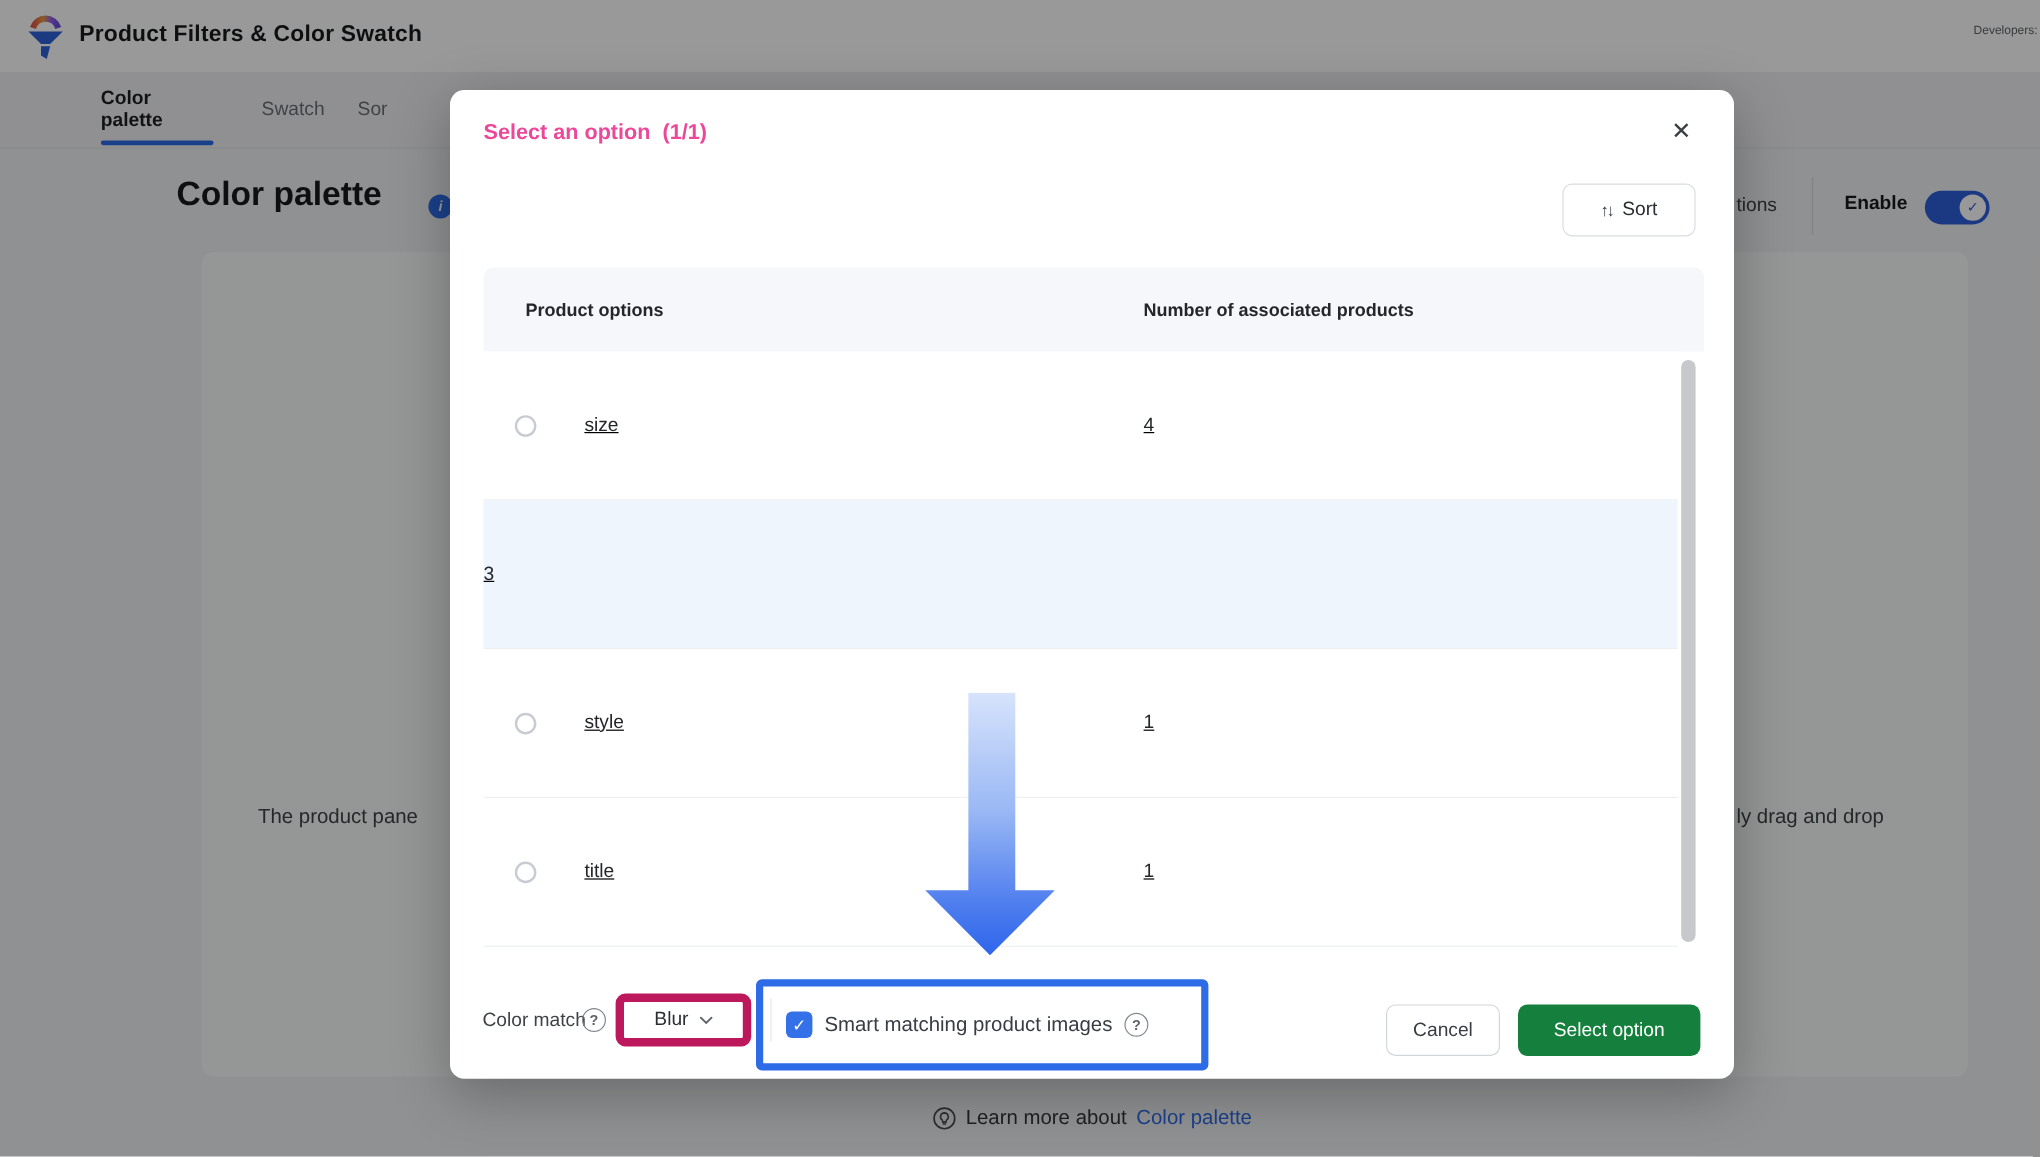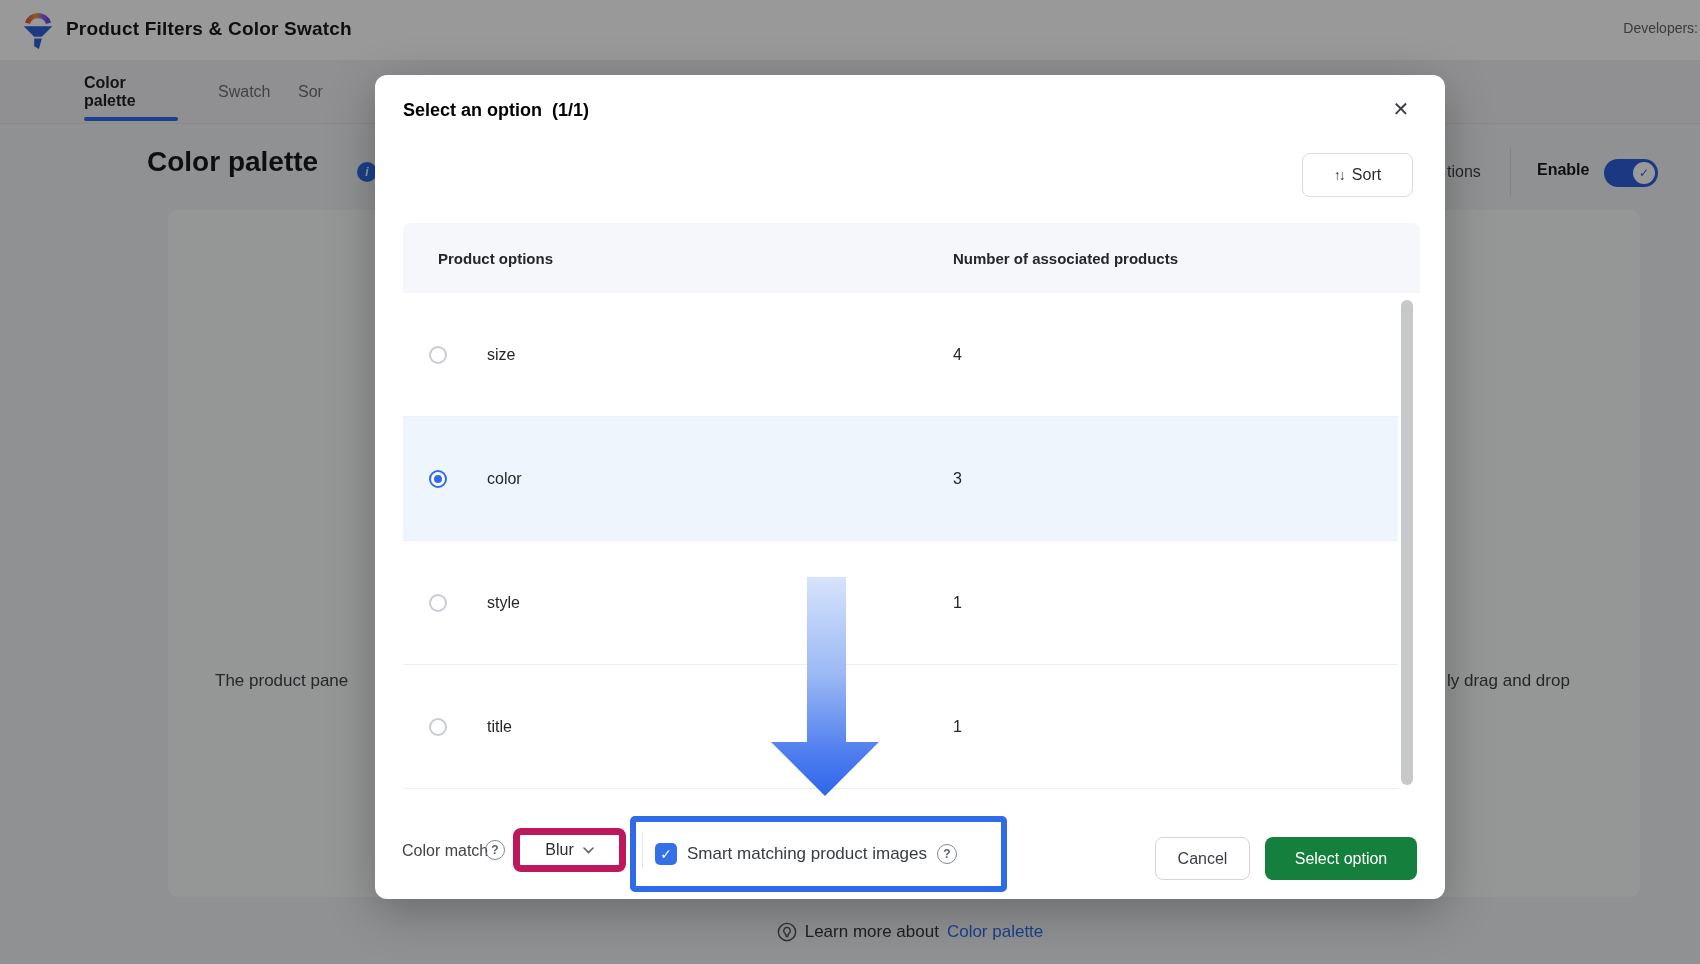--- a/index.html
+++ b/index.html
@@ -4,21 +4,21 @@
 <style>
   * { margin:0; padding:0; box-sizing:border-box; }
   html,body { width:1700px; height:964px; overflow:hidden; }
   body { font-family:"Liberation Sans","DejaVu Sans",sans-serif; background:#fff; }
   #app { position:relative; width:1700px; height:964px; background:#f1f2f4; overflow:hidden;padding-left:40px; }
 
   
   .hdr { position:absolute; left:0; top:0; width:1700px; height:60px; background:#fff; }
   .logo { position:absolute; left:18px; top:9px; width:40px; height:42px; }
   .app-title { position:absolute; left:66px; top:18px; font-size:19px; font-weight:700; color:#17191c; letter-spacing:.2px; }
-  .hdr-right { position:absolute; right:2px; top:20px; font-size:14px; color:#5f6368; }
+  .hdr-right { position:absolute; right:2px; top:20px; font-size:10px; color:#5f6368; }
 
   .tabbar { position:absolute; left:0; top:60px; width:1700px; height:64px; background:#f0f1f3; border-bottom:1px solid #e3e5e8; }
   .tab { position:absolute; top:0; height:63px; display:flex; align-items:center; font-size:16px; color:#6b7076; cursor:pointer; }
   .tab.active { color:#1c1e21; font-weight:600; }
   .tab.active::after { content:""; position:absolute; left:0; right:0; bottom:2px; height:4px; border-radius:2px; background:#2e6be6; }
   .tab-colorpalette { left:84px; width:94px; }
   .tab-filter { left:218px; width:38px; }
   .tab-sort { left:298px; width:30px; }
 
   .page-heading { position:absolute; left:147px; top:146px; font-size:28px; font-weight:700; color:#17191c; }
@@ -34,36 +34,36 @@
   .panel-text-right { position:absolute; left:1447px; top:671px; font-size:17px; color:#3f4347; white-space:nowrap; }
 
   .learnmore { position:absolute; left:375px; top:922px; width:1070px; display:flex; align-items:flex-start; justify-content:center; gap:8px; font-size:17px; color:#33363a; }
   .learnmore .lm-link { color:#2e6be6; cursor:pointer; }
   .bulb { width:20px; height:20px; }
 
   
   .overlay { position:absolute; inset:0; background:rgba(0,0,0,0.40); z-index:10; }
   .modal { position:absolute; left:375px; top:75px; width:1070px; height:824px; background:#fff; border-radius:12px; box-shadow:0 12px 48px rgba(0,0,0,.28); z-index:20; }
 
-  .modal-title { position:absolute; left:28px; top:25px; font-size:18px; font-weight:700; color:#000000; }
+  .modal-title { position:absolute; left:28px; top:25px; font-size:18px; font-weight:700; color:#ec4899; }
   .modal-title .counter { font-weight:600; margin-left:10px; }
   .modal-close { position:absolute; right:28px; top:18px; width:32px; height:32px; display:flex; align-items:center; justify-content:center; font-size:20px; color:#3a3f44; cursor:pointer; }
 
   .search-box { position:absolute; left:28px; top:78px; width:885px; height:44px; border:1px solid #d9dce0; border-radius:8px; background:#fff; display:flex; align-items:center; padding:0 12px; }
   .search-box svg { flex:0 0 auto; margin-right:9px; }
   .search-box input { border:none; outline:none; flex:1; font-size:15px; color:#1c1e21; font-family:inherit; background:transparent; }
   .search-box input::placeholder { color:#9aa0a8; }
 
   .sort-btn { position:absolute; left:927px; top:78px; width:111px; height:44px; border:1px solid #d9dce0; border-radius:8px; background:#fff; display:flex; align-items:center; justify-content:center; gap:8px; font-size:16px; color:#2a2d31; cursor:pointer; }
   .sort-ic { font-size:14px; color:#3c4146; letter-spacing:-2px; }
 
   .table { position:absolute; left:28px; top:148px; width:1017px; }
   .t-head { display:grid; grid-template-columns:550px 1fr; height:70px; align-items:center; background:#f5f7fa; border-radius:8px 8px 0 0; font-size:15px; font-weight:600; color:#24262a; }
   .t-head .c1 { padding-left:35px; }
-  .t-row { display:grid; grid-template-columns:550px 1fr; height:124px; align-items:center; width:995px; border-bottom:1px solid #edeff2; background:#fff; cursor:pointer; }
+  .t-row { display:grid; grid-template-columns:550px 1fr; height:124px; align-items:center; width:995px; border-bottom:1px solid #edeff2; background:#fff; cursor:pointer;text-decoration:underline; }
   .t-row.selected { background:#eef5fd; }
   .t-row .c1 { display:flex; align-items:center; padding-left:26px; }
   .opt-label { margin-left:40px; font-size:16px; color:#24262a; }
   .count { font-size:16px; color:#24262a; }
   .radio { width:18px; height:18px; border-radius:50%; border:2px solid #c8ccd2; background:#fff; position:relative; flex:0 0 auto; cursor:pointer; }
   .radio.checked { border-color:#2e6be6; }
   .radio.checked::after { content:""; position:absolute; left:3px; top:3px; width:8px; height:8px; border-radius:50%; background:#2e6be6; }
 
   .scroll-thumb { position:absolute; left:1026px; top:225px; width:12px; height:485px; border-radius:6px; background:#c6c8cb; z-index:22; cursor:pointer; }
 
@@ -167,24 +167,20 @@
 
       <div class="t-row">
         <div class="c1">
           <div class="radio"></div>
           <span class="opt-label">size</span>
         </div>
         <div class="count">4</div>
       </div>
 
       <div class="t-row selected">
-        <div class="c1">
-          <div class="radio checked"></div>
-          <span class="opt-label">color</span>
-        </div>
         <div class="count">3</div>
       </div>
 
       <div class="t-row">
         <div class="c1">
           <div class="radio"></div>
           <span class="opt-label">style</span>
         </div>
         <div class="count">1</div>
       </div>

